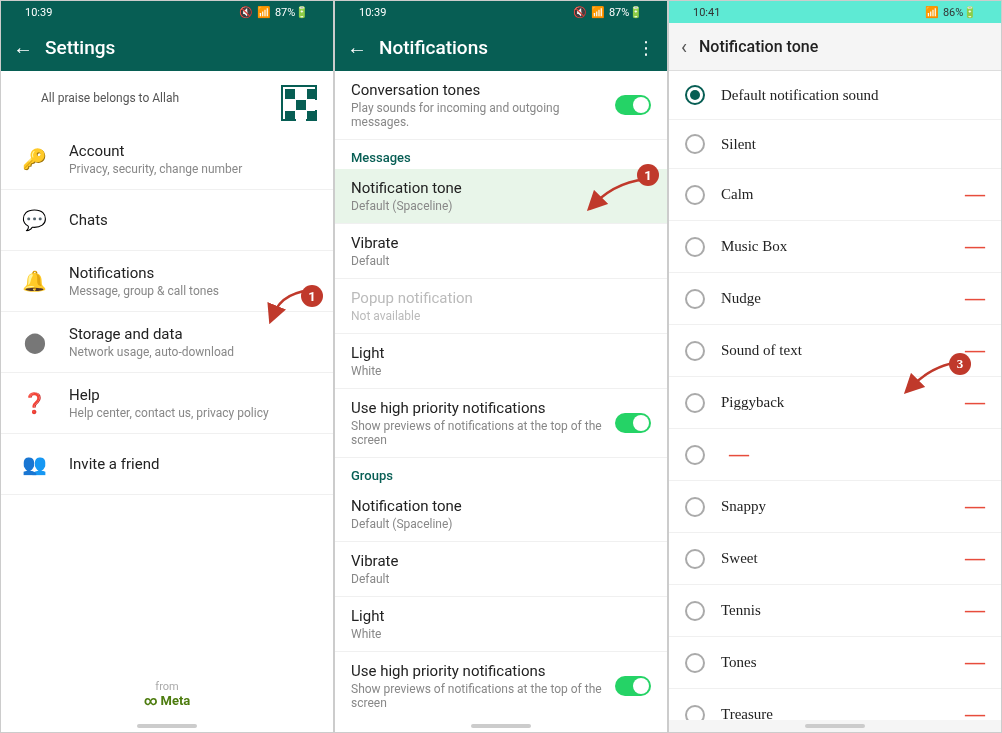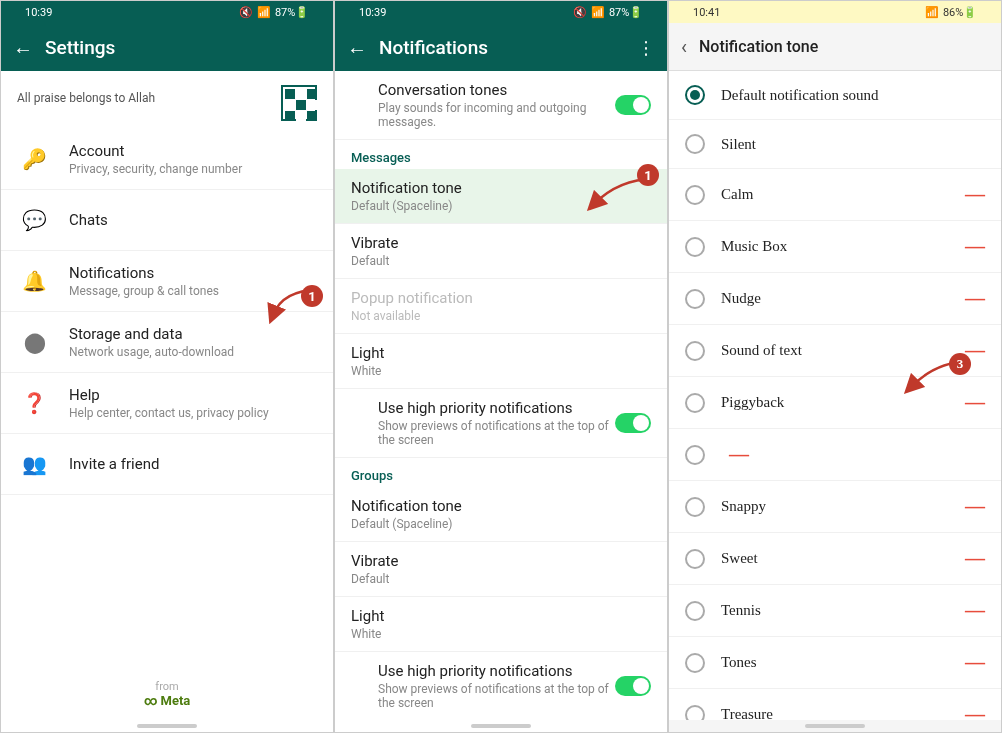--- a/index.html
+++ b/index.html
@@ -62,20 +62,21 @@
     .top-bar .more-icon {
       font-size: 18px;
       cursor: pointer;
     }
     .settings-qr-area {
       background: #fff;
       padding: 14px 16px 8px;
       display: flex;
       justify-content: space-between;
       align-items: flex-start;
+      margin-left: 24px;
     }
     .settings-tagline {
       font-size: 12px;
       color: #555;
       margin-top: 6px;
     }
     .qr-icon {
       width: 36px;
       height: 36px;
       border: 2px solid #075E54;
@@ -168,21 +169,20 @@
     }
     .notif-item-subtitle {
       font-size: 12px;
       color: #888;
       margin-top: 2px;
     }
     .notif-item-row {
       display: flex;
       align-items: center;
       justify-content: space-between;
-      margin-left: 27px;
     }
     .notif-item-disabled .notif-item-title,
     .notif-item-disabled .notif-item-subtitle {
       color: #bbb;
     }
     .toggle {
       width: 36px;
       height: 20px;
       background: #25D366;
       border-radius: 10px;
@@ -474,21 +474,21 @@
         </div>
         <div class="toggle"></div>
       </div>
     </div>
   </div>
   <div class="scrollbar-indicator"></div>
 </div>
 
 <div class="phone-panel tone-panel">
 
-  <div class="status-bar" style="background:#fef9c3; color:#333;">
+  <div class="status-bar" style="background:#5eead4; color:#333;">
     <span>10:41</span>
     <div class="status-bar-right">
       <span>📶</span>
       <span>86%🔋</span>
     </div>
   </div>
 
   <div class="top-bar" style="background:#f5f5f5; color:#222; border-bottom:1px solid #ddd;">
     <span class="back-arrow" style="color:#555;">‹</span>
     <span class="title" style="color:#222; font-size:16px;">Notification tone</span>

